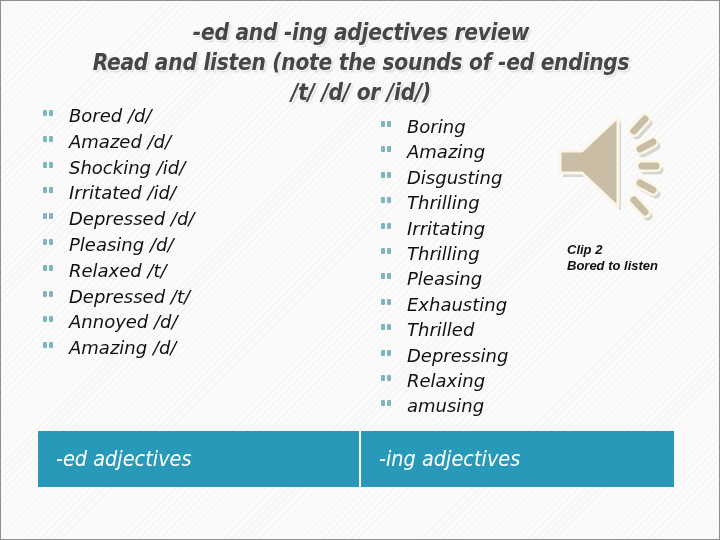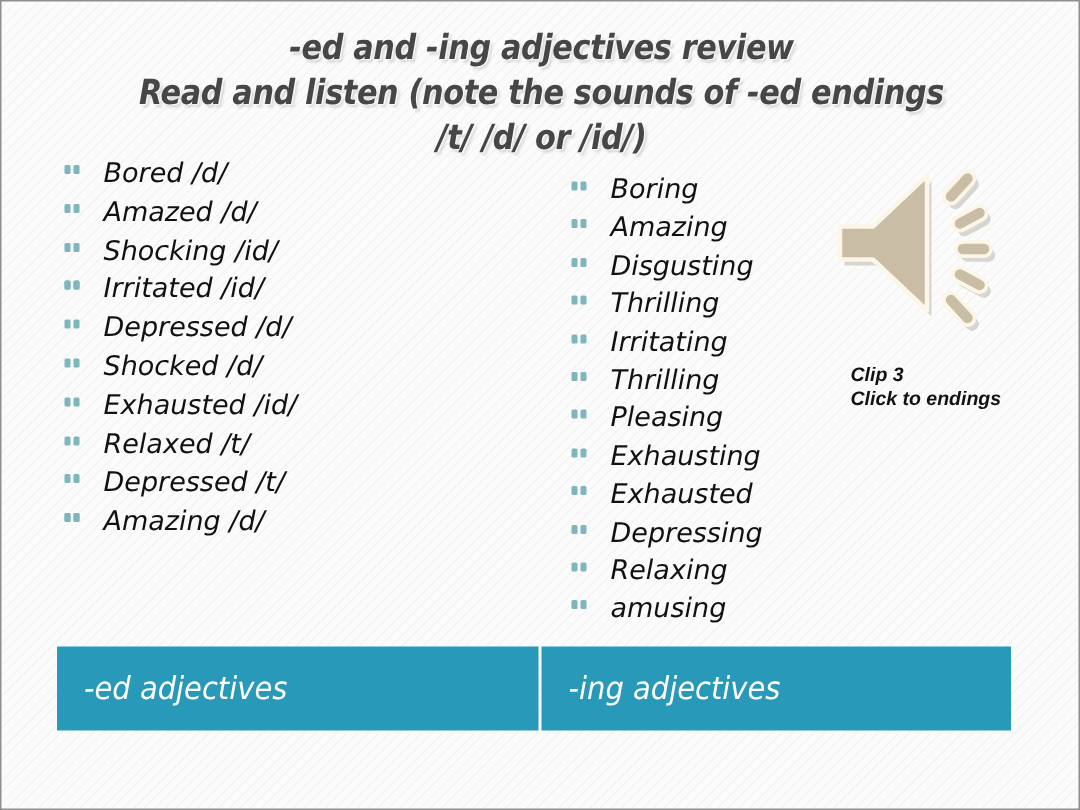--- a/index.html
+++ b/index.html
@@ -157,40 +157,39 @@
   </div>
 
   <div class="col" id="col-left">
     <ul class="adj-list">
       <li><span class="bullet"></span><span>Bored /d/</span></li>
       <li><span class="bullet"></span><span>Amazed /d/</span></li>
       <li><span class="bullet"></span><span>Shocking /id/</span></li>
       <li><span class="bullet"></span></li>
       <li><span class="bullet"></span><span>Irritated /id/</span></li>
       <li><span class="bullet"></span><span>Depressed /d/</span></li>
-      <li><span class="bullet"></span><span>Shocked /d/</span></li>
-      <li><span class="bullet"></span><span>Exhausted /id/</span></li>
+      <li><span class="bullet"></span><span>Pleasing /d/</span></li>
       <li><span class="bullet"></span><span>Relaxed /t/</span></li>
       <li><span class="bullet"></span><span>Depressed /t/</span></li>
-      <li><span class="bullet"></span></li>
+      <li><span class="bullet"></span><span>Annoyed /d/</span></li>
       <li><span class="bullet"></span><span>Amazing /d/</span></li>
     </ul>
   </div>
 
   <div class="col" id="col-right">
     <ul class="adj-list">
       <li><span class="bullet"></span><span>Boring</span></li>
       <li><span class="bullet"></span><span>Amazing</span></li>
       <li><span class="bullet"></span><span>Disgusting</span></li>
       <li><span class="bullet"></span><span>Thrilling</span></li>
       <li><span class="bullet"></span><span>Irritating</span></li>
       <li><span class="bullet"></span><span>Thrilling</span></li>
       <li><span class="bullet"></span><span>Pleasing</span></li>
       <li><span class="bullet"></span><span>Exhausting</span></li>
-      <li><span class="bullet"></span><span>Exhausted</span></li>
+      <li><span class="bullet"></span><span>Thrilled</span></li>
       <li><span class="bullet"></span><span>Depressing</span></li>
       <li><span class="bullet"></span><span>Relaxing</span></li>
       <li><span class="bullet"></span><span>amusing</span></li>
     </ul>
   </div>
 
   <div id="speaker">
     <svg viewBox="0 0 125 115" xmlns="http://www.w3.org/2000/svg">
       <g transform="translate(2,2)">
 
@@ -217,22 +216,22 @@
           <line x1="84" y1="38" x2="97" y2="31" stroke="#c9bda6" stroke-width="7"></line>
           <line x1="86" y1="55" x2="100" y2="55" stroke="#c9bda6" stroke-width="7"></line>
           <line x1="84" y1="72" x2="97" y2="79" stroke="#c9bda6" stroke-width="7"></line>
           <line x1="78" y1="89" x2="89" y2="101" stroke="#c9bda6" stroke-width="7"></line>
         </g>
       </g>
     </svg>
   </div>
 
   <div id="clip-caption">
-    <span>Clip 3</span>
-    <span>Click to endings</span>
+    <span>Clip 2</span>
+    <span>Bored to listen</span>
   </div>
 
   <div class="bar" id="bar-ed">
     <span class="bar-label">-ed adjectives</span>
   </div>
   <div class="bar" id="bar-ing">
     <span class="bar-label">-ing adjectives</span>
   </div>
 
 </div>

